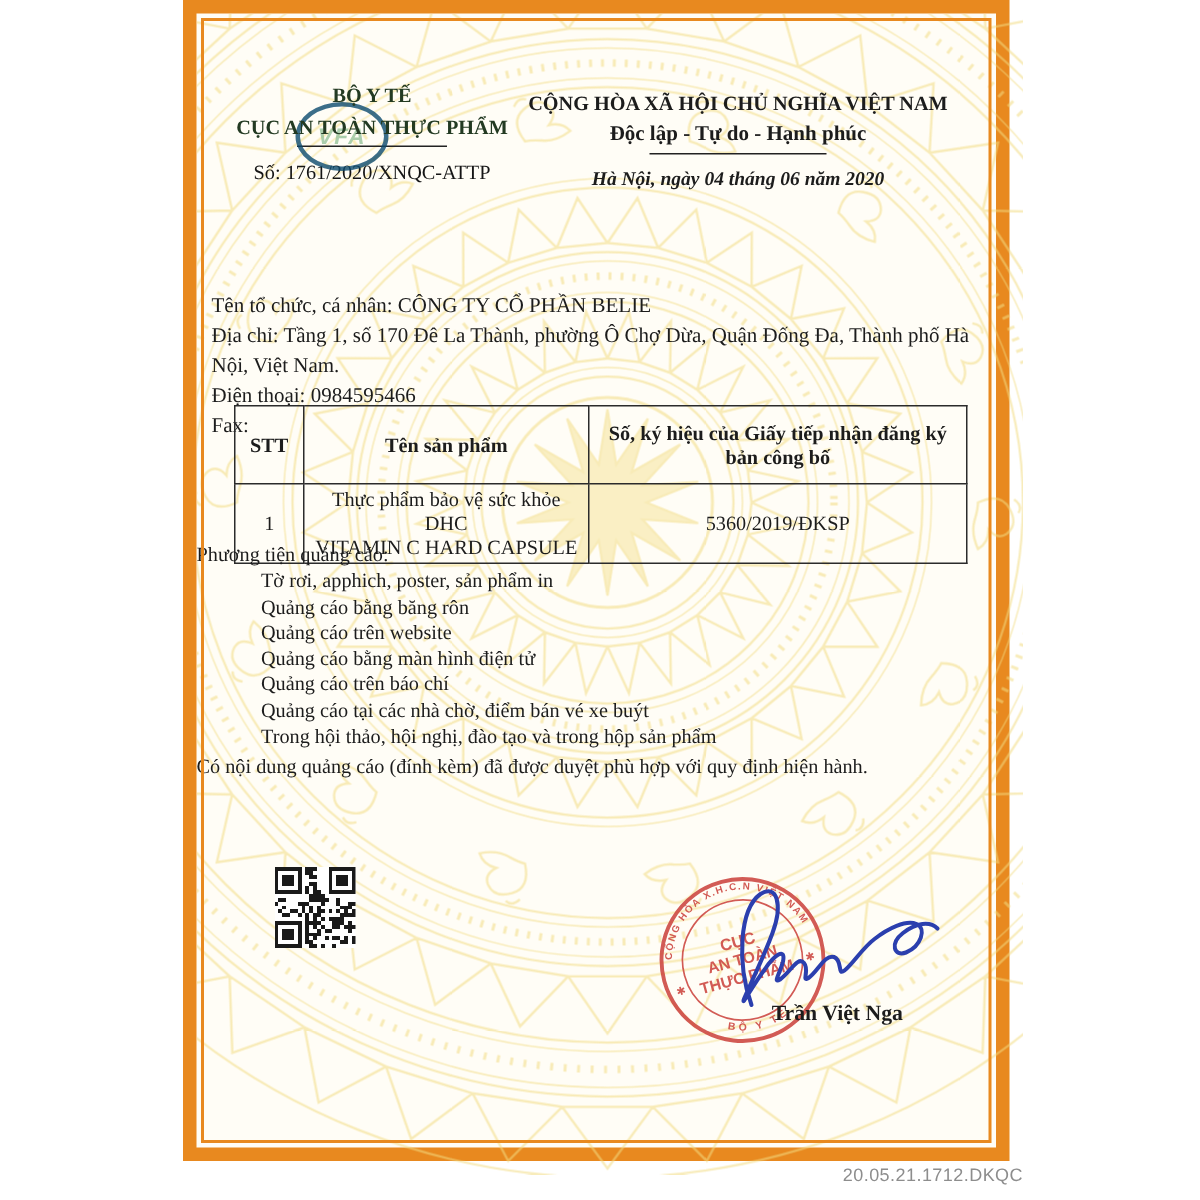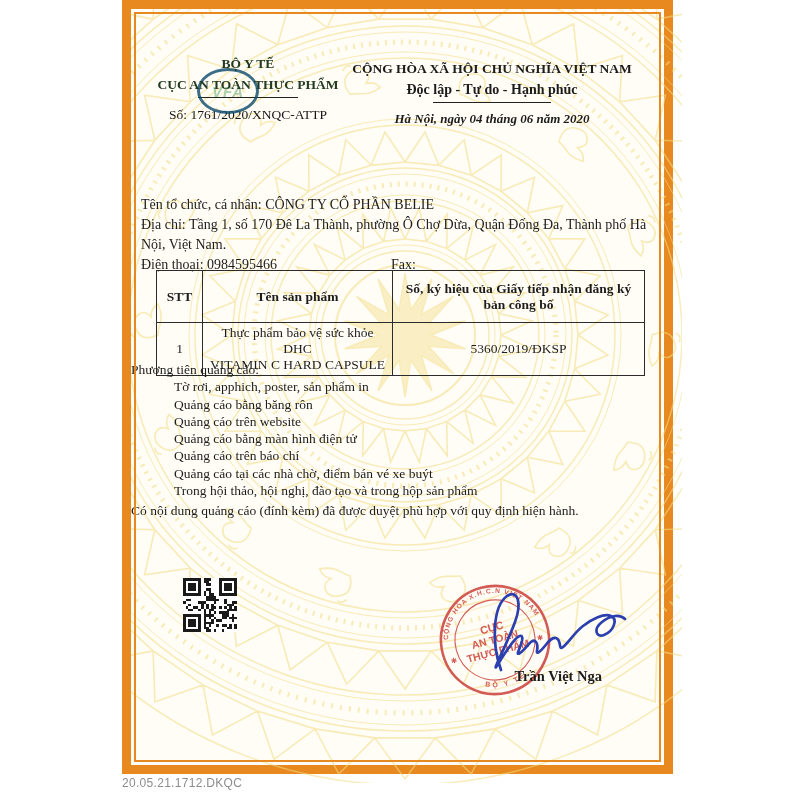--- a/index.html
+++ b/index.html
@@ -31,21 +31,21 @@
 
   .hdr-right{position:absolute;left:196px;top:52px;width:330px;text-align:center;}
   .hdr-right .n1{font-weight:bold;font-size:13.5px;white-space:nowrap;}
   .hdr-right .n2{font-weight:bold;font-size:14px;margin-top:5px;}
   .hdr-right .pd{font-weight:bold;font-style:italic;font-size:13px;margin-top:8px;}
 
   .doc-title{position:absolute;left:0;top:156px;width:100%;text-align:center;
     font-weight:bold;font-size:17px;letter-spacing:.2px;}
 
   .info{position:absolute;left:10px;top:186px;width:514px;font-size:14px;line-height:1.42;}
-  .info .row{display:flex;}
+  .info .row{display:flex;flex-direction:column;}
   .info .phone{width:250px;}
   .info .fax{flex:1;}
 
   table.prod{
     position:absolute;left:25px;top:261px;width:489px;border-collapse:collapse;
     font-size:13.5px;table-layout:fixed;background:transparent;
   }
   table.prod th,table.prod td{border:1.5px solid #2b2b2b;text-align:center;vertical-align:middle;padding:2px 6px;}
   table.prod th{font-weight:bold;}
   .col-stt{width:46px;}.col-name{width:190px;}.col-num{width:252px;}
@@ -60,21 +60,21 @@
     font-weight:bold;font-size:13.5px;line-height:1.3;}
   .seal{position:absolute;left:299px;top:566px;width:130px;height:130px;z-index:2;
     transform:rotate(-15deg);opacity:.88;}
   .signature{position:absolute;left:334px;top:577px;width:165px;height:92px;z-index:3;}
   .signer{position:absolute;left:296px;top:659px;width:175px;text-align:right;
     font-weight:bold;font-size:14.5px;z-index:3;}
 
   .qr{position:absolute;left:52px;top:569px;width:54px;height:54px;z-index:2;}
 
   .footer-code{
-    position:absolute;left:122px;top:776px;width:560px;text-align:left;
+    position:absolute;left:122px;top:776px;width:560px;text-align:right;
     font-family:"Liberation Sans",sans-serif;font-size:12px;color:#8d8d8d;letter-spacing:.3px;
   }
 </style>
 </head>
 <body>
 
 <div class="certificate">
   <div class="paper">
 
     <svg id="watermark" width="551" height="774" viewBox="0 0 551 774">

